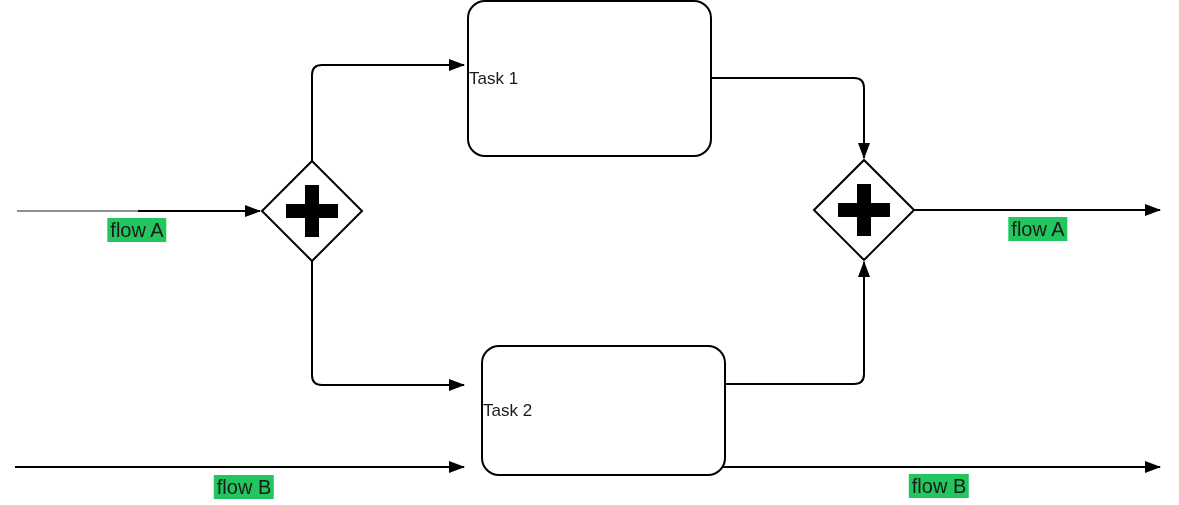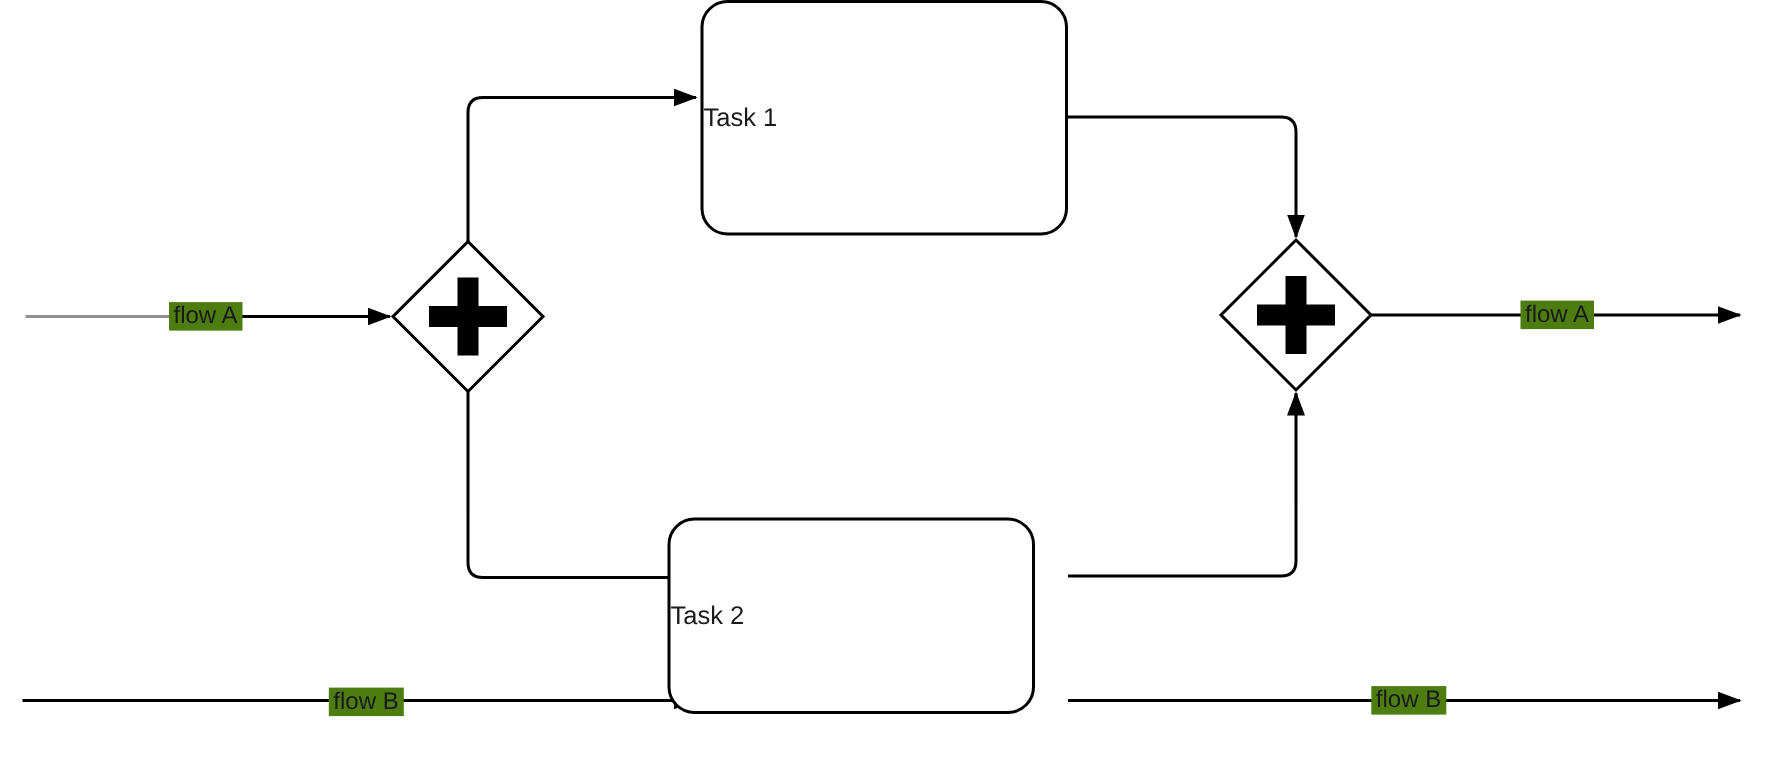--- a/index.html
+++ b/index.html
@@ -50,30 +50,31 @@
     display: flex;
     align-items: center;
     justify-content: flex-start;
   }
   .task-node .task-label {
     font-size: 17px;
     color: #1a1a1a;
     white-space: nowrap;
   }
   #task1 { left: 467px; top: 0px;   height: 157px; }
-  #task2 { left: 445px; top: 345px; height: 131px; }
+  #task2 { left: 481px; top: 345px; height: 131px; }
   .edge-label {
     position: absolute;
     transform: translate(-50%, -50%);
-    background: #4d7c0f;
+    background: #22c55e;
     padding: 0 3px;
-    font-size: 16px;
+    font-size: 20px;
     color: #1a1a1a;
     white-space: nowrap;
     line-height: 1.2;
+    margin-top: 19px;
   }
   #label-flow-a-in  { left: 137px;  top: 211px; }
   #label-flow-a-out { left: 1038px; top: 210px; }
   #label-flow-b-in  { left: 244px;  top: 468px; }
   #label-flow-b-out { left: 939px;  top: 467px; }
 </style>
 </head>
 <body>
 
 <div class="canvas">

